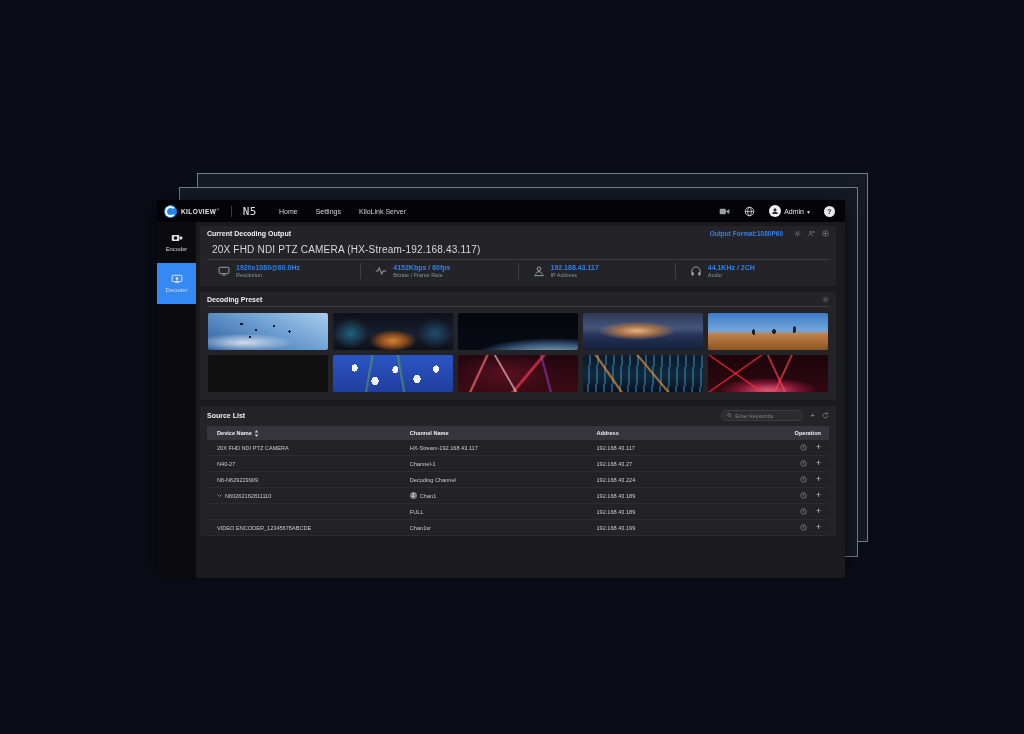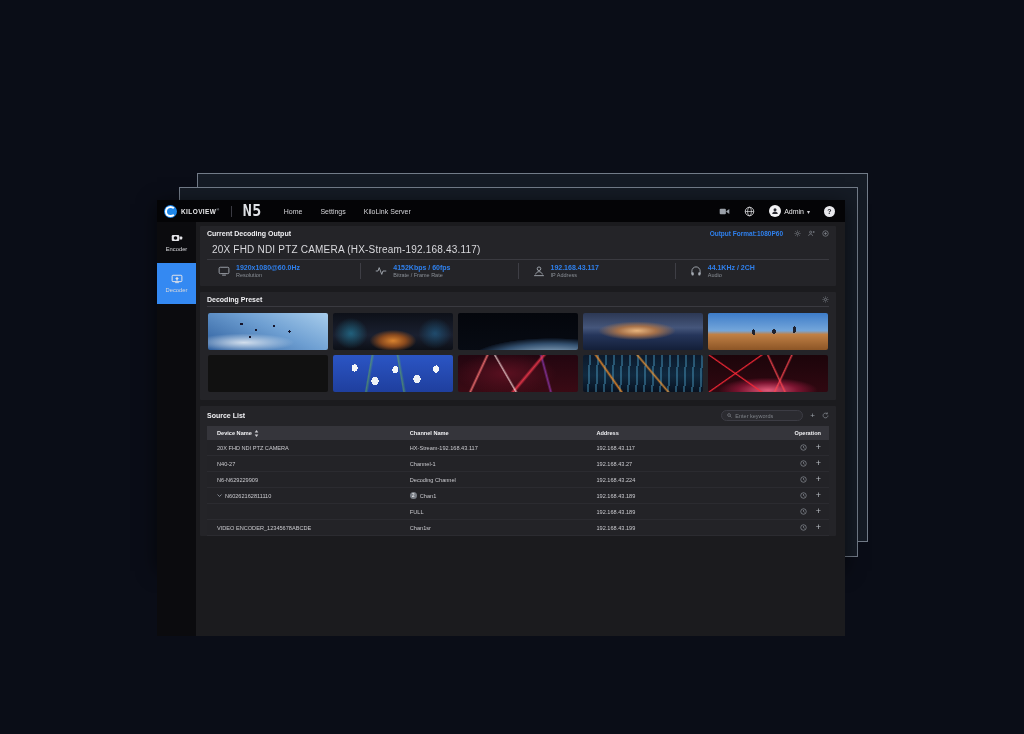--- a/index.html
+++ b/index.html
@@ -23,38 +23,38 @@
   
   .topbar { height:22px; background:#040406; display:flex; align-items:center; padding:0 10px 0 7px; }
   .brand-group { display:flex; align-items:center; gap:4px; }
   .logo-circle { width:13px; height:13px; border-radius:50%; background:#1d86e8;
                  display:flex; align-items:center; justify-content:center; }
   .logo-circle::after { content:""; width:7px; height:7px; border-radius:50%;
                  border:2px solid #fff; border-right-color:transparent; display:block; }
   .brand-name { font-size:6.5px; font-weight:bold; color:#e8e8ea; letter-spacing:.4px; }
   .brand-mark { font-size:4px; color:#9aa0a8; vertical-align:super; }
   .brand-divider { width:1px; height:11px; background:#3a3a42; margin:0 7px; }
-  .product-logo { font-size:15px; font-weight:bold; color:#dfe1e5; letter-spacing:.5px;
+  .product-logo { font-size:11px; font-weight:normal; color:#dfe1e5; letter-spacing:.5px;
                   font-family:"DejaVu Sans Mono", monospace; }
   .nav { display:flex; align-items:center; gap:18px; margin-left:22px; }
   .nav-item { font-size:7px; color:#d4d4d8; cursor:pointer; white-space:nowrap; }
   .topbar-right { margin-left:auto; display:flex; align-items:center; gap:14px; }
   .tb-icon { width:11px; height:11px; color:#9aa0a8; display:block; }
   .tb-icon.white { color:#e8e8ea; }
   .avatar { width:12px; height:12px; border-radius:50%; background:#f2f2f4;
             display:flex; align-items:center; justify-content:center; }
   .avatar svg { width:8px; height:8px; color:#2a2a30; }
   .user-wrap { display:flex; align-items:center; gap:3px; cursor:pointer; }
   .user-name { font-size:7px; color:#e8e8ea; }
   .user-caret { font-size:6px; color:#cfcfd4; }
   .help-circle { width:11px; height:11px; border-radius:50%; background:#e9e9ec; color:#1c1c22;
                  font-size:7px; font-weight:bold; display:flex; align-items:center; justify-content:center; }
 
   
-  .win-body { display:flex; height:414px; }
+  .win-body { display:flex; height:356px; }
   .sidebar { width:39px; background:#0b0b0e; display:flex; flex-direction:column; }
   .side-item { height:41px; display:flex; flex-direction:column; align-items:center;
                justify-content:center; gap:3px; cursor:pointer; }
   .side-item svg { width:12px; height:10px; color:#e4e4e8; }
   .side-label { font-size:5.8px; color:#d8d8dc; }
   .side-item.active { background:#3489f2; }
   .content { flex:1; padding:4px 9px 0 4px; background:#1b1b1e; overflow:hidden; }
 
   .panel { background:#242428; border-radius:1px; }
   .panel + .panel { margin-top:6px; }

